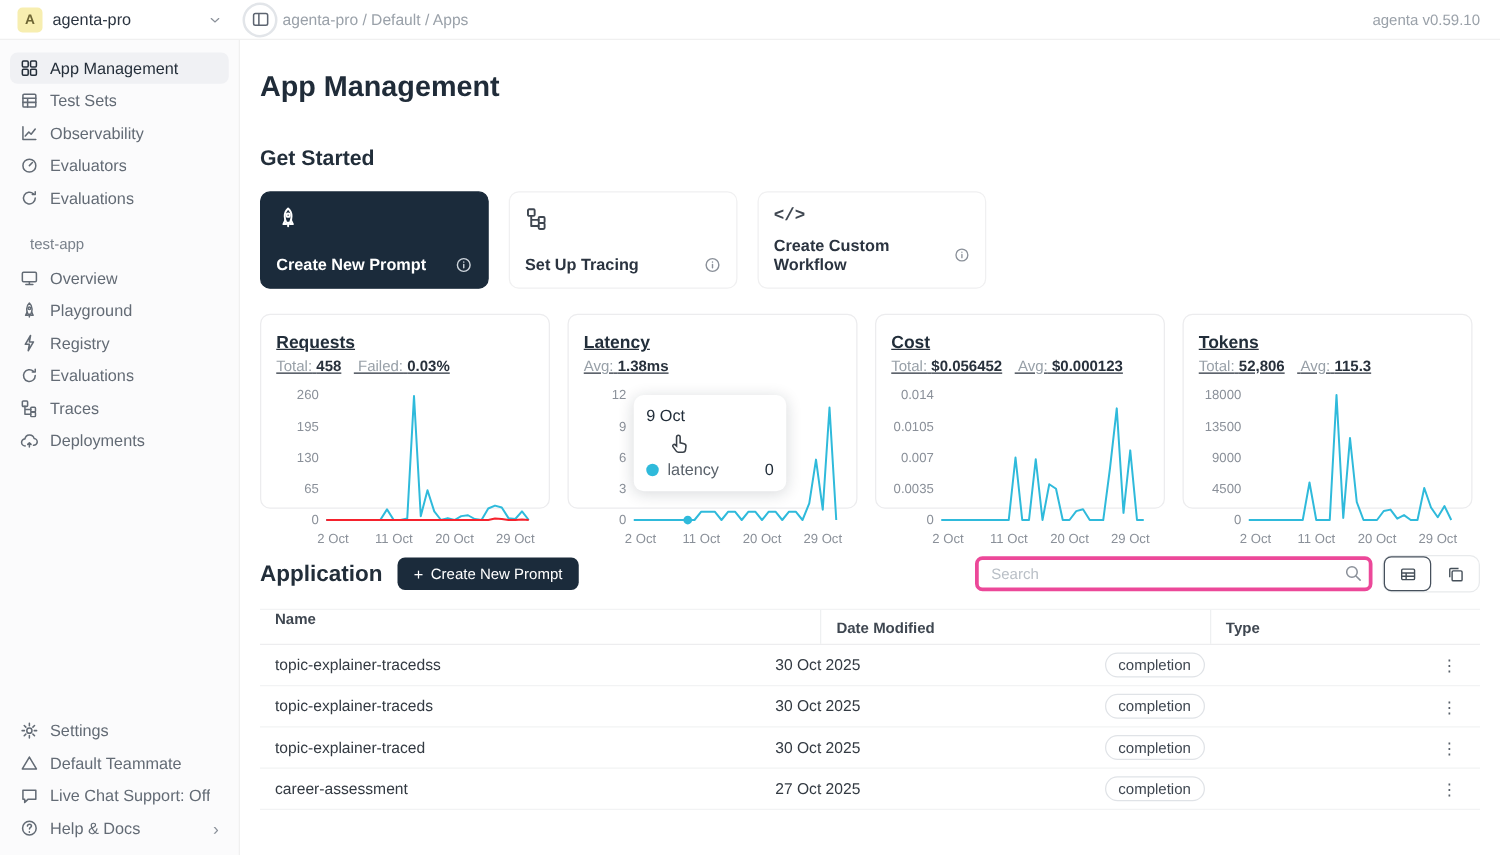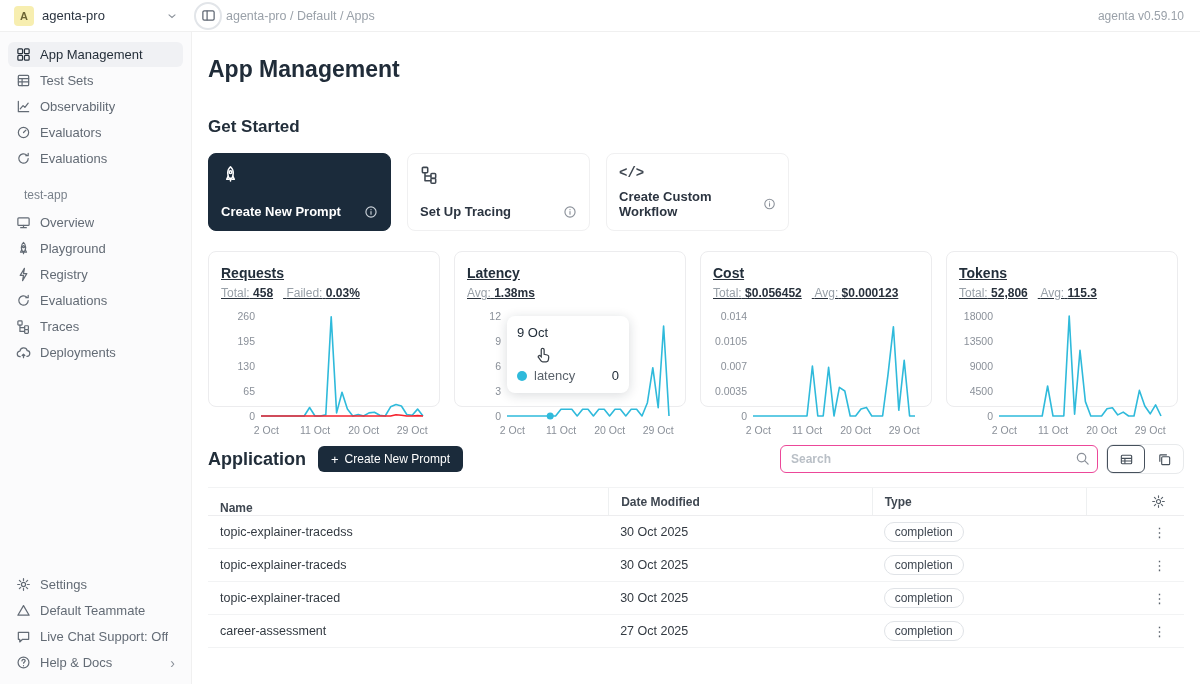--- a/index.html
+++ b/index.html
@@ -68,32 +68,32 @@
   .cursor-hand { position:absolute; left:78px; top:92px; z-index:7; }
 
   
   .app-header { display:flex; align-items:center; margin-top:37px; gap:12px; }
   .app-heading { font-size:18px; font-weight:600; color:#222e3a; }
   .create-btn { display:flex; align-items:center; gap:6px; background:#1b2b3b; color:#fff;
     border:none; border-radius:6px; font-size:12px; padding:6px 13px; font-family:inherit; }
   .plus-glyph { font-size:13px; line-height:1; }
   .app-header-right { margin-left:auto; display:flex; align-items:center; gap:8px; }
   .search-wrap { position:relative; width:318px; }
-  .search-input { width:100%; height:28px; border:1px solid #ec4899; border-radius:6px;
-    padding:0 30px 0 10px; font-size:12px; font-family:inherit; color:#2b3440; outline:none;font-weight:bold; }
+  .search-input { width:100%; height:28px; border:3px solid #ec4899; border-radius:6px;
+    padding:0 30px 0 10px; font-size:12px; font-family:inherit; color:#2b3440; outline:none; }
   .search-input::placeholder { color:#b9bfc6; }
   .search-icon { position:absolute; right:8px; top:6px; color:#8a9099; }
   .seg-group { display:flex; border:1px solid #e8eaec; border-radius:8px; background:#fff; }
   .seg-btn { width:38px; height:28px; display:flex; align-items:center; justify-content:center; color:#454f59; }
   .seg-btn.selected { border:1px solid #46505c; border-radius:6px; }
 
   
   .apps-table { margin-top:13px; }
-  .t-header { display:flex; height:29px; align-items:flex-end; border-top:1px solid #f2f3f4;
-    border-bottom:1px solid #ededef; font-size:12px; font-weight:600; color:#3f4751; background:#fff; }
+  .t-header { display:flex; height:29px; align-items:flex-start; border-top:1px solid #f2f3f4;
+    border-bottom:1px solid #ededef; font-size:12px; font-weight:600; color:#3f4751; background:#fff;gap:48px; }
   .t-row { display:flex; height:33px; align-items:center; border-bottom:1px solid #f2f3f4;
     font-size:12.5px; color:#333a42; }
   .c-name { flex:0 0 41%; padding:0 12px; }
   .c-date { flex:0 0 27%; padding:0 12px; }
   .c-type { flex:0 0 22%; padding:0 12px; }
   .c-actions { flex:1; padding:0 18px; text-align:right; color:#5a626b; }
   .t-header .c-date, .t-header .c-type, .t-header .c-actions { border-left:1px solid #eef0f1; height:100%; display:flex; align-items:center; }
   .t-header .c-actions { justify-content:flex-end; }
   .type-badge { display:inline-block; border:1px solid #e0e3e7; border-radius:11px; padding:2px 10px;
     font-size:12px; color:#3f4751; background:#fff; }

